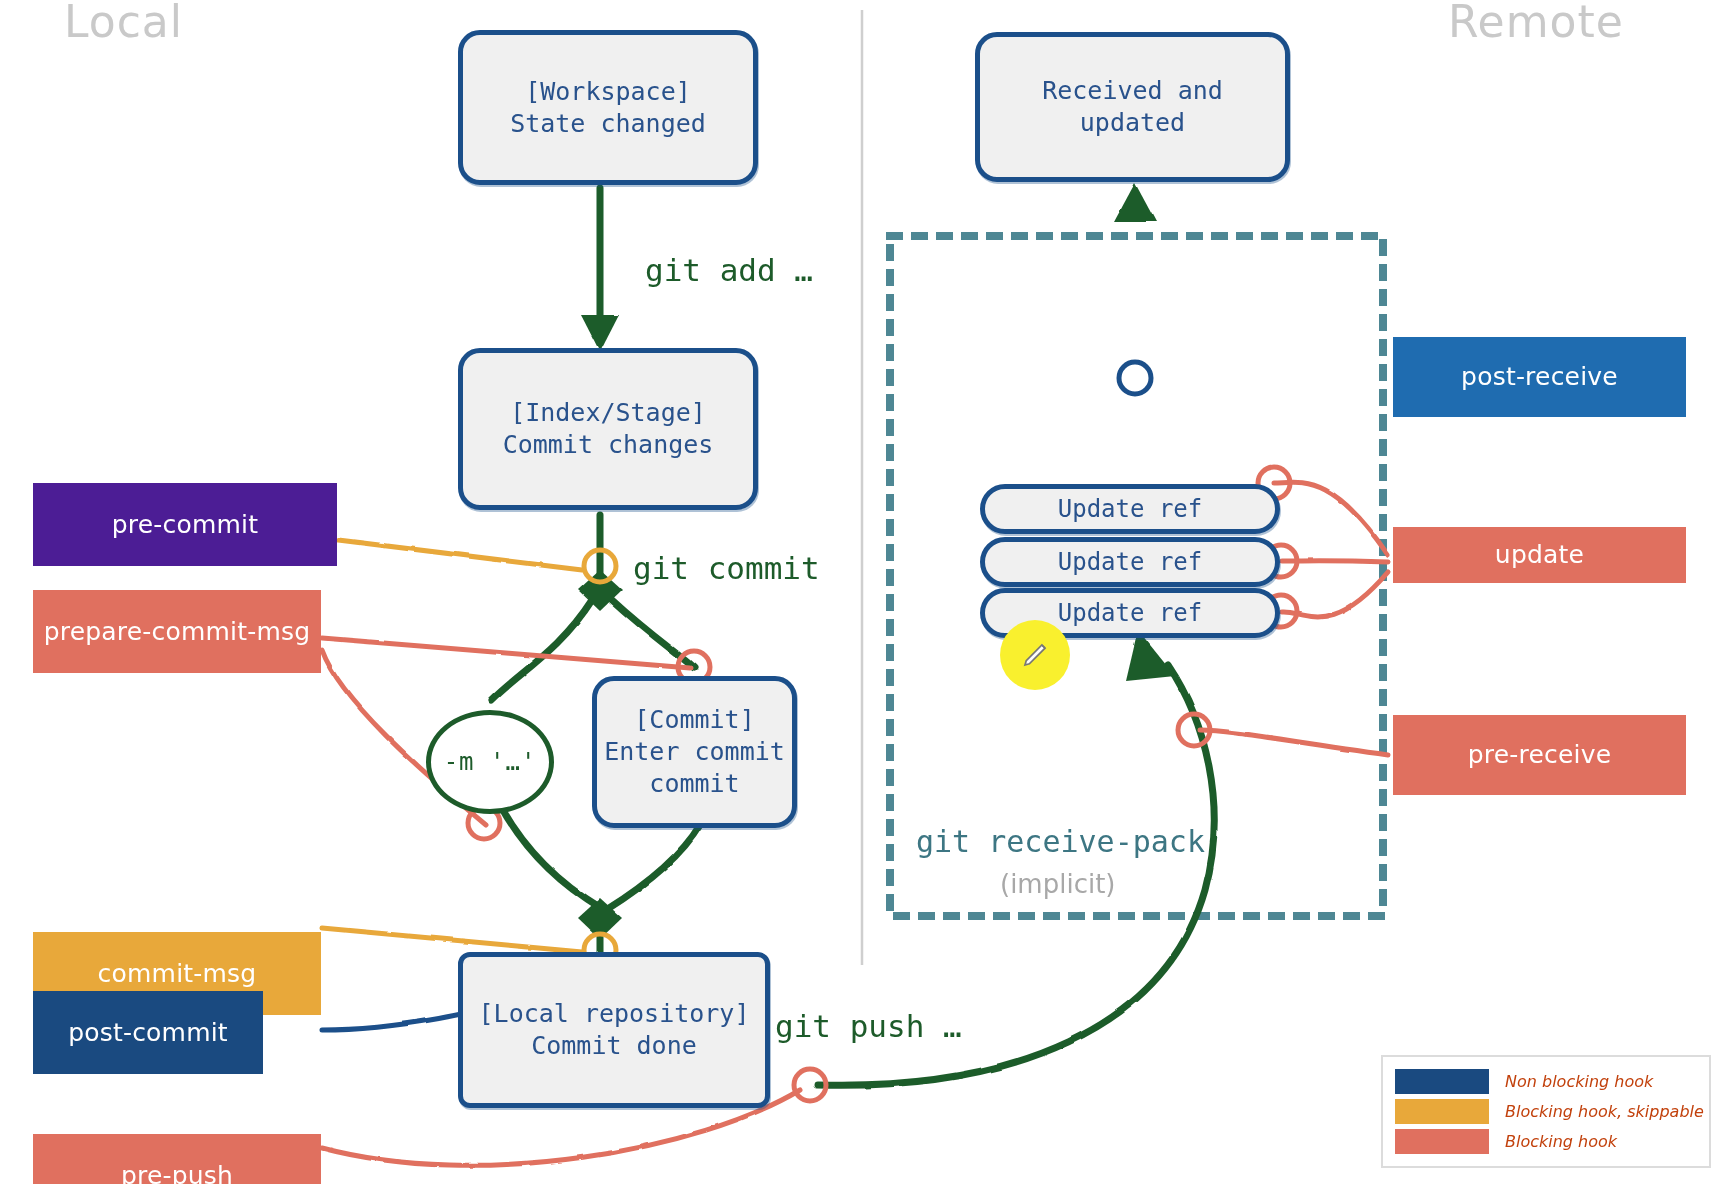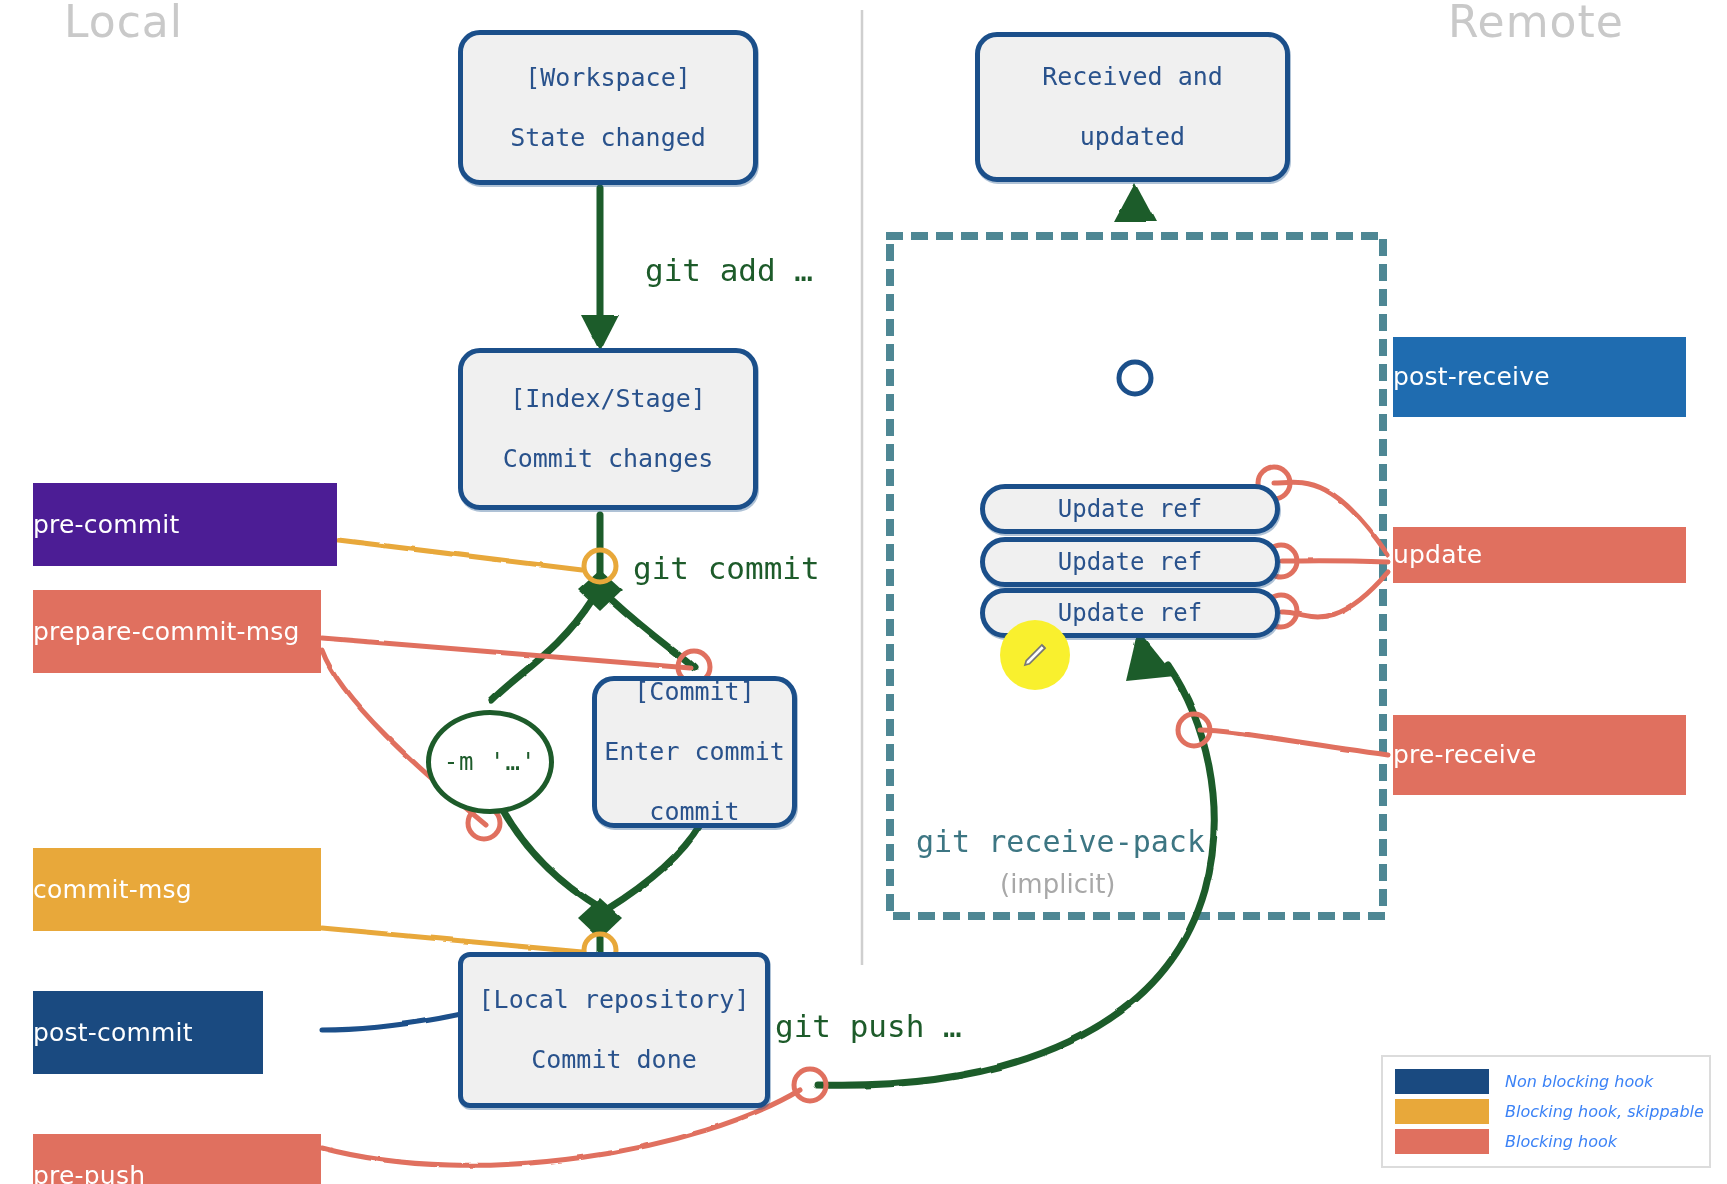--- a/index.html
+++ b/index.html
@@ -36,21 +36,21 @@
     white-space: nowrap;
   }
   #zone-local  { left: 64px;  top: -4px; }
   #zone-remote { left: 1448px; top: -4px; }
 
   
   .hook-chip {
     position: absolute;
     display: flex;
     align-items: center;
-    justify-content: flex-start;
+    justify-content: center;
     color: #ffffff;
     font-family: "DejaVu Sans", sans-serif;
     font-size: 25px;
     letter-spacing: .2px;
     box-sizing: border-box;
     text-align: center;
     line-height: 1.1;
   }
 
   
@@ -63,21 +63,20 @@
     display: flex;
     flex-direction: column;
     align-items: center;
     justify-content: center;
     color: #29528c;
     font-family: "DejaVu Sans Mono", monospace;
     font-size: 25px;
     line-height: 1.28;
     text-align: center;
     box-shadow: 1px 2px 0 rgba(27,79,138,.35);
-    gap: 28px;
   }
   .node-box.pill {
     border-radius: 40px;
     flex-direction: row;
     font-size: 24px;
     border-width: 5px;
   }
 
   
   #node-m-option {
@@ -153,21 +152,21 @@
   .legend-swatch {
     width: 94px;
     height: 25px;
     flex: 0 0 94px;
   }
   .legend-text {
     margin-left: 16px;
     font-family: "DejaVu Sans", sans-serif;
     font-style: italic;
     font-size: 16px;
-    color: #3b82f6;
+    color: #c2410c;
     white-space: nowrap;
   }
 </style>
 </head>
 <body>
 
 <div id="stage">
 
   <svg id="diagram-svg" viewBox="0 0 1727 1184">
     <defs>
@@ -333,21 +332,21 @@
 
   <div id="rp-title" style="left:916px; top:824px;">git receive-pack</div>
   <div id="rp-subtitle" style="left:1000px; top:869px;">(implicit)</div>
 
   <div class="hook-chip" style="left:33px; top:483px; width:304px; height:83px; background:#4c1d95;">
     <span>pre-commit</span>
   </div>
   <div class="hook-chip" style="left:33px; top:590px; width:288px; height:83px; background:#e0705f;">
     <span>prepare-commit-msg</span>
   </div>
-  <div class="hook-chip" style="left:33px; top:848px; width:288px; height:83px; background:#e8a83a;">
+  <div class="hook-chip" style="left:33px; top:932px; width:288px; height:83px; background:#e8a83a;">
     <span>commit-msg</span>
   </div>
   <div class="hook-chip" style="left:33px; top:991px; width:230px; height:83px; background:#1a4a80;">
     <span>post-commit</span>
   </div>
   <div class="hook-chip" style="left:33px; top:1134px; width:288px; height:83px; background:#e0705f;">
     <span>pre-push</span>
   </div>
 
   <div class="hook-chip" style="left:1393px; top:337px; width:293px; height:80px; background:#1f6cb0;">

